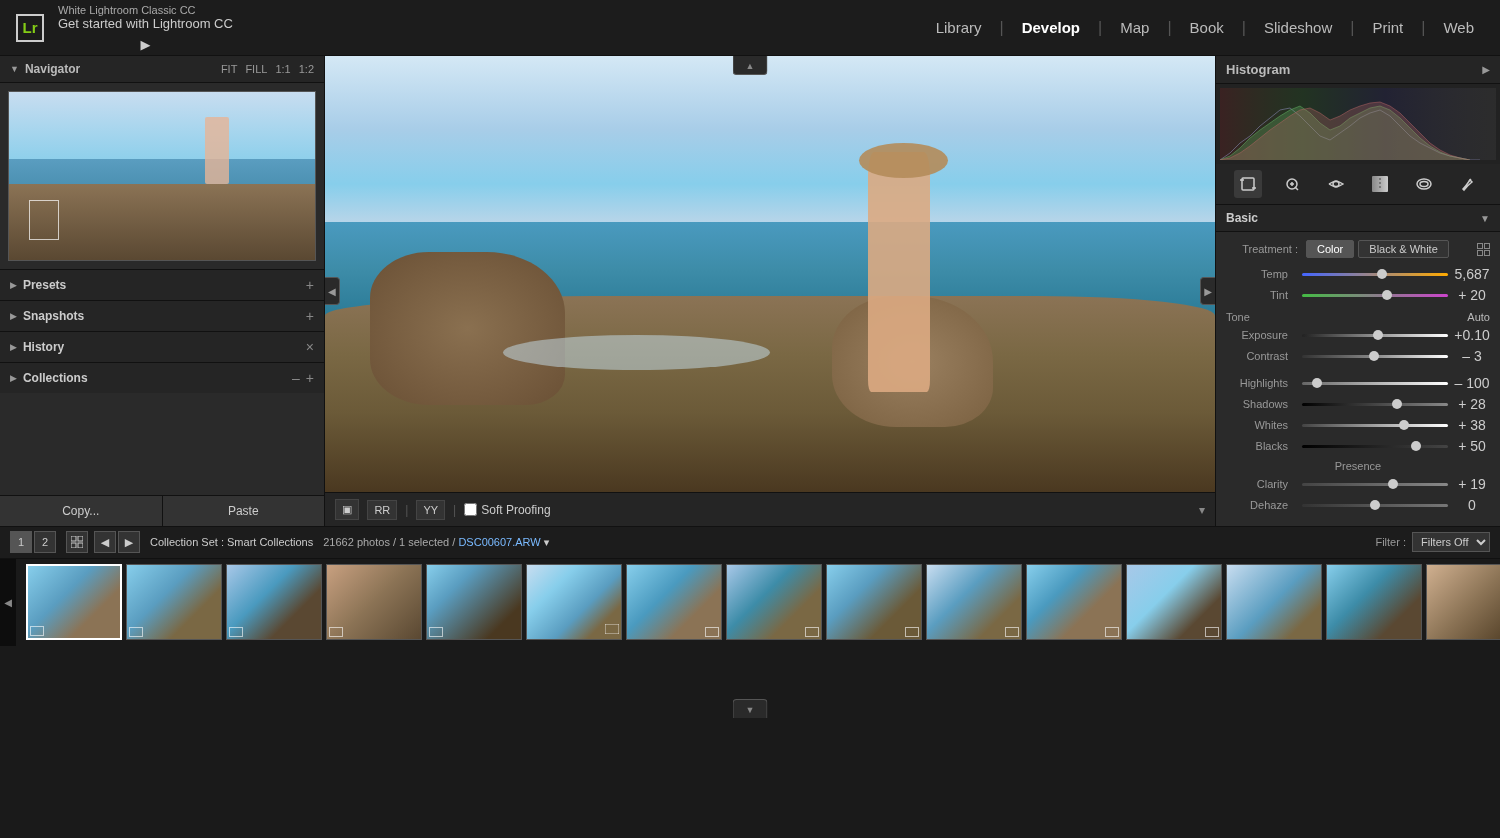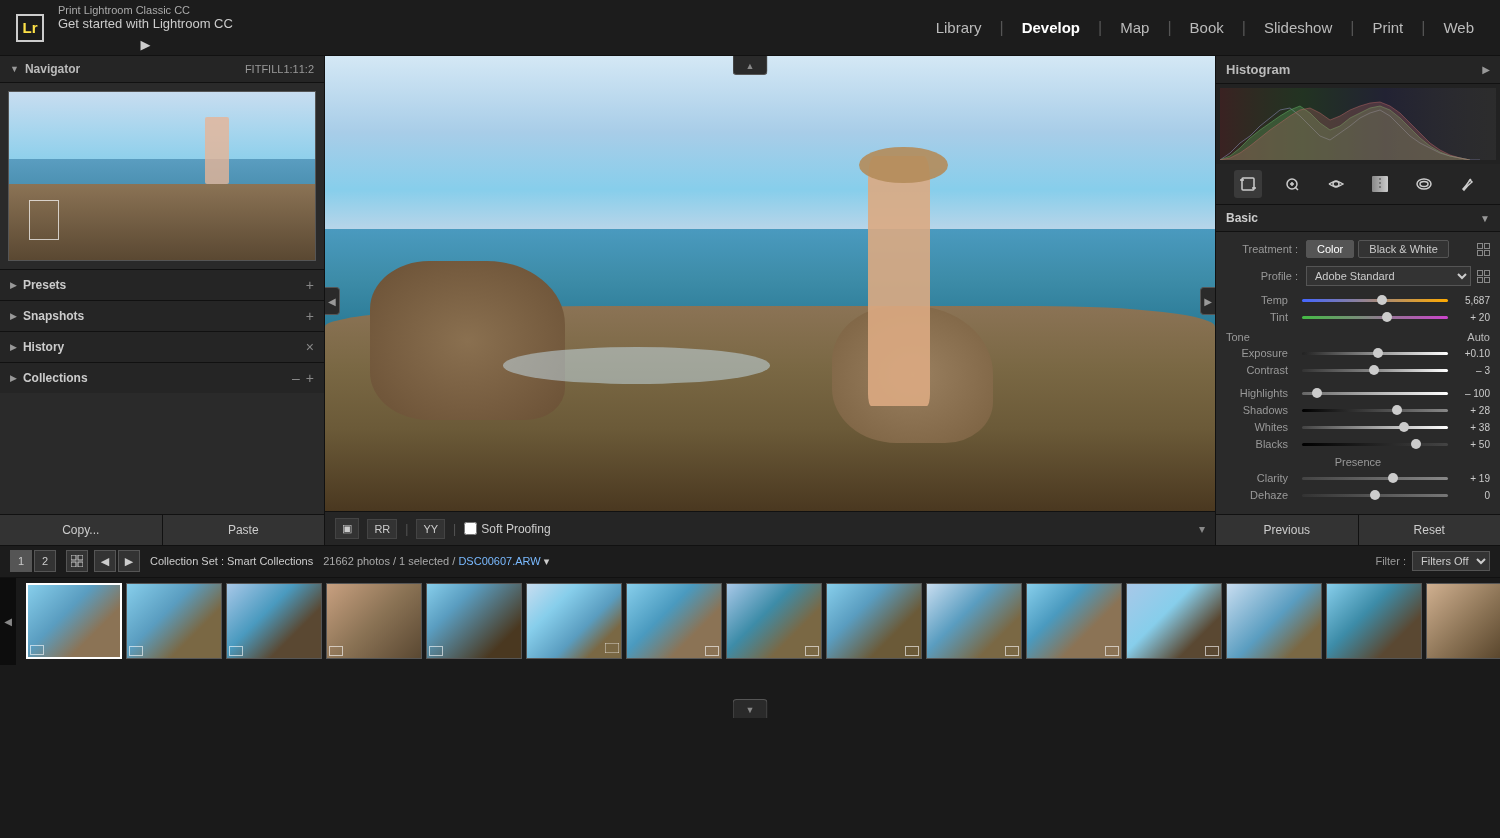--- a/index.html
+++ b/index.html
@@ -1,34 +1,34 @@
 <!DOCTYPE html>
 <html><head>
   <meta charset="utf-8">
   <style>
     * { margin: 0; padding: 0; box-sizing: border-box; }
     body { width: 1500px; height: 838px; background: #1a1a1a; font-family: 'Arial', sans-serif; color: #ccc; overflow: hidden; font-size: 12px; }
 
     
     .topbar { display: flex; align-items: center; background: #1c1c1c; height: 56px; padding: 0 12px; border-bottom: 1px solid #111; }
     .lr-logo { width: 36px; height: 36px; background: #1c1c1c; display: flex; align-items: center; justify-content: center; margin-right: 10px; }
-    .lr-logo-square { width: 28px; height: 28px; border: 2px solid #ccc; display: flex; align-items: center; justify-content: center; font-size: 15px; font-weight: bold; color: #fde047; }
+    .lr-logo-square { width: 28px; height: 28px; border: 2px solid #ccc; display: flex; align-items: center; justify-content: center; font-size: 15px; font-weight: bold; color: #84cc16; }
     .app-info { display: flex; flex-direction: column; }
     .app-name { font-size: 11px; color: #aaa; }
     .app-subtitle { font-size: 13px; color: #ccc; display: flex; align-items: center; gap: 6px; flex-direction: column; }
     .nav-menu { margin-left: auto; display: flex; align-items: center; gap: 4px; }
     .nav-item { padding: 6px 14px; color: #bbb; cursor: pointer; font-size: 15px; }
     .nav-item.active { color: #fff; font-weight: bold; }
     .nav-sep { color: #555; font-size: 16px; }
 
     
     .left-panel { width: 325px; background: #2a2a2a; border-right: 1px solid #111; display: flex; flex-direction: column; flex-shrink: 0; }
     .navigator-header { display: flex; align-items: center; padding: 6px 10px; background: #252525; border-bottom: 1px solid #111; }
     .navigator-title { font-size: 12px; color: #bbb; font-weight: bold; margin-right: 10px; }
-    .nav-zoom-options { display: flex; margin-left: auto; text-align: right; }
+    .nav-zoom-options { display: flex; gap: 8px; margin-left: auto; text-align: right; }
     .nav-zoom-opt { font-size: 11px; color: #999; cursor: pointer; }
     .navigator-preview { padding: 8px; background: #2a2a2a; }
     .nav-image { width: 100%; height: 170px; background: linear-gradient(135deg, #87CEEB 0%, #5bc0eb 40%, #3a9fc5 50%, #c4a35a 70%, #8B7355 100%); border: 1px solid #555; position: relative; overflow: hidden; }
     .nav-rect { position: absolute; bottom: 20px; left: 20px; width: 30px; height: 40px; border: 1px solid rgba(255,255,255,0.7); }
 
     .panel-section { border-top: 1px solid #111; }
     .panel-section-header { display: flex; align-items: center; padding: 8px 10px; cursor: pointer; background: #252525; }
     .section-arrow { font-size: 9px; color: #999; margin-right: 6px; }
     .section-title { font-size: 12px; color: #ccc; font-weight: bold; flex: 1; }
     .section-actions { display: flex; gap: 6px; }
@@ -77,21 +77,21 @@
 
     .wb-row { display: flex; align-items: center; margin-bottom: 6px; }
     .wb-icon { width: 20px; height: 24px; display: flex; align-items: center; justify-content: center; margin-right: 6px; }
     .wb-label { width: 60px; color: #999; font-size: 11px; text-align: right; padding-right: 8px; }
     .wb-select { flex: 1; background: #333; border: 1px solid #555; color: #ccc; padding: 2px 4px; font-size: 11px; }
 
     .slider-row { display: flex; align-items: center; margin-bottom: 5px; }
     .slider-label { width: 70px; color: #999; font-size: 11px; text-align: right; padding-right: 8px; flex-shrink: 0; }
     .slider-track { flex: 1; height: 3px; background: #444; position: relative; margin: 0 6px; }
     .slider-thumb { width: 10px; height: 10px; background: #ccc; border-radius: 50%; position: absolute; top: -3.5px; transform: translateX(-50%); cursor: pointer; }
-    .slider-value { width: 36px; color: #ccc; font-size: 10px; text-align: right; flex-shrink: 0; }
+    .slider-value { width: 36px; color: #ccc; font-size: 14px; text-align: center; flex-shrink: 0; }
 
     .section-label { text-align: center; color: #999; font-size: 11px; margin: 8px 0 4px 0; display: flex; justify-content: space-between; }
     .section-label-auto { color: #bbb; }
 
     .right-bottom-buttons { display: flex; border-top: 1px solid #111; }
     .right-btn { flex: 1; padding: 8px; background: #333; color: #ccc; border: none; cursor: pointer; font-size: 12px; text-align: center; }
     .right-btn:first-child { border-right: 1px solid #111; }
 
     
     .bottom-area { height: 120px; background: #1a1a1a; border-top: 1px solid #111; display: flex; flex-direction: column; }
@@ -132,21 +132,21 @@
     .main-wrapper { position: relative; display: flex; flex: 1; }
   </style>
 </head>
 <body>
 
 <div class="topbar">
   <div class="lr-logo">
     <div class="lr-logo-square">Lr</div>
   </div>
   <div class="app-info">
-    <span class="app-name">Print Lightroom Classic CC</span>
+    <span class="app-name">White Lightroom Classic CC</span>
     <span class="app-subtitle">
       <span>Get started with Lightroom CC</span>
       <span style="cursor:pointer;">▶</span>
     </span>
   </div>
   <nav class="nav-menu">
     <span class="nav-item">Library</span>
     <span class="nav-sep">|</span>
     <span class="nav-item active">Develop</span>
     <span class="nav-sep">|</span>
@@ -372,32 +372,20 @@
           <div class="grid-icon" style="margin-left:auto;display:flex;gap:2px;">
             <div style="display:grid;grid-template-columns:1fr 1fr;gap:1px;">
               <div class="grid-sq"></div>
               <div class="grid-sq"></div>
               <div class="grid-sq"></div>
               <div class="grid-sq"></div>
             </div>
           </div>
         </div>
 
-        <div class="profile-row">
-          <span class="profile-label">Profile :</span>
-          <select class="profile-select">
-            <option>Adobe Standard</option>
-          </select>
-          <div style="margin-left:6px;display:grid;grid-template-columns:1fr 1fr;gap:1px;">
-            <div class="grid-sq"></div>
-            <div class="grid-sq"></div>
-            <div class="grid-sq"></div>
-            <div class="grid-sq"></div>
-          </div>
-        </div>
 
 
         <div class="slider-row">
           <span class="slider-label">Temp</span>
           <div class="slider-track temp-track" style="flex:1;height:3px;position:relative;margin:0 6px;border-radius:2px;">
             <div class="slider-thumb" style="left:55%;"></div>
           </div>
           <span class="slider-value">5,687</span>
         </div>
 
@@ -477,24 +465,20 @@
         <div class="slider-row">
           <span class="slider-label">Dehaze</span>
           <div class="slider-track" style="flex:1;height:3px;position:relative;margin:0 6px;border-radius:2px;background:linear-gradient(to right,#333,#777);">
             <div class="slider-thumb" style="left:50%;"></div>
           </div>
           <span class="slider-value">0</span>
         </div>
       </div>
     </div>
 
-    <div class="right-bottom-buttons">
-      <button class="right-btn">Previous</button>
-      <button class="right-btn">Reset</button>
-    </div>
   </div>
 </div>
 
 <div class="bottom-area">
 
   <div class="filmstrip-header">
     <div class="collection-numbers">
       <div class="coll-num active">1</div>
       <div class="coll-num">2</div>
     </div>

